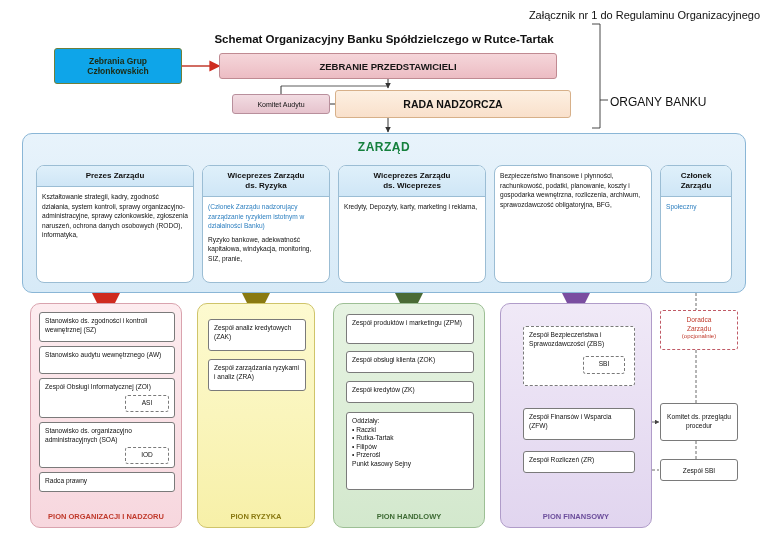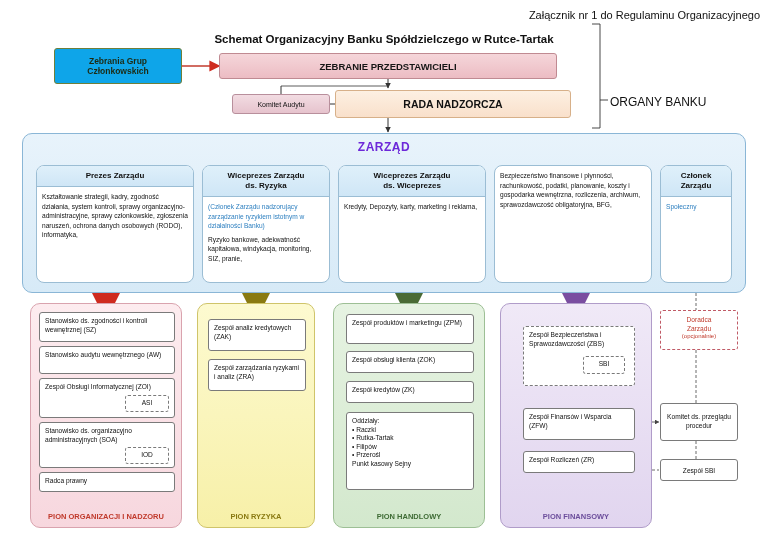--- a/index.html
+++ b/index.html
@@ -56,21 +56,21 @@
   }
 
   
   #zarzad-panel{
     left:22px;top:133px;width:724px;height:160px;
     background:linear-gradient(#e8f3fb,#d7eaf7);
     border:1px solid #8ab6d6;border-radius:10px;
   }
   #zarzad-title{
     left:22px;top:140px;width:724px;text-align:center;
-    font-size:12px;font-weight:bold;color:#6d28d9;letter-spacing:.5px;
+    font-size:12px;font-weight:bold;color:#15803d;letter-spacing:.5px;
   }
 
   .pillar{
     background:#fff;border:1px solid #9bbdd4;border-radius:8px;
     overflow:hidden;
   }
   .pillar-head{
     background:linear-gradient(#dff0fa,#cfe6f6);
     border-bottom:1px solid #9bbdd4;
     font-size:8px;font-weight:bold;text-align:center;color:#111;

